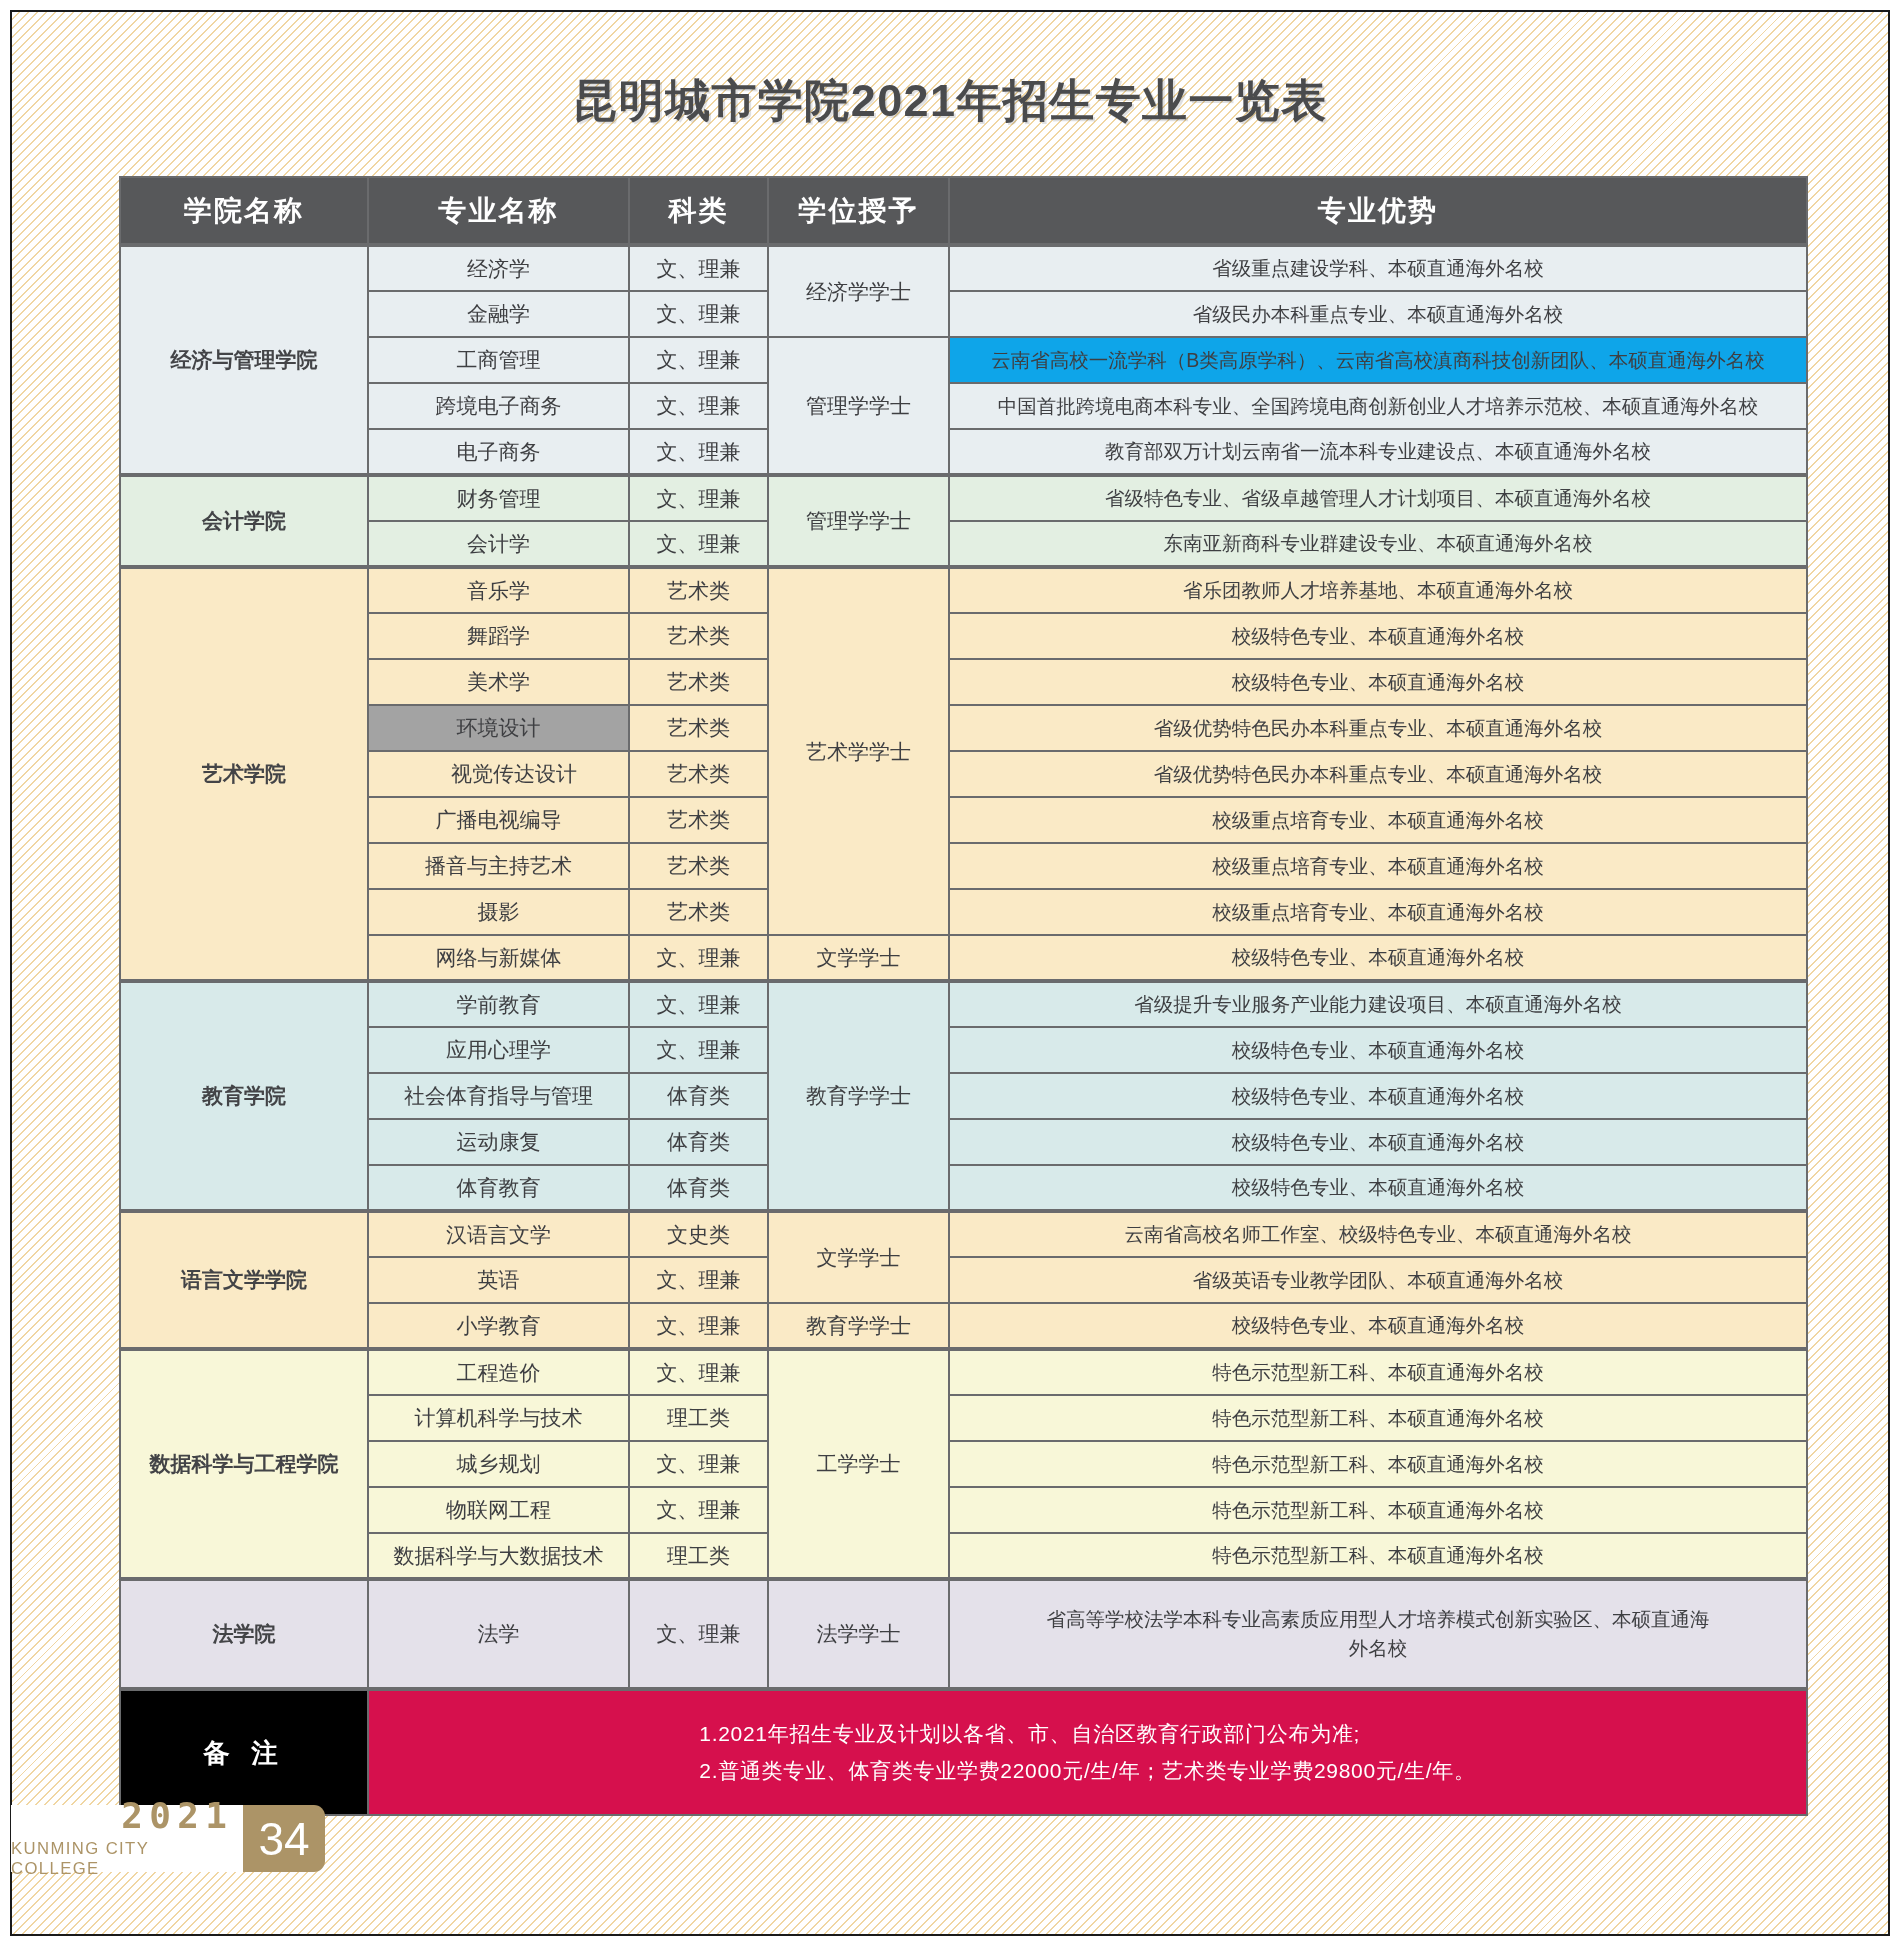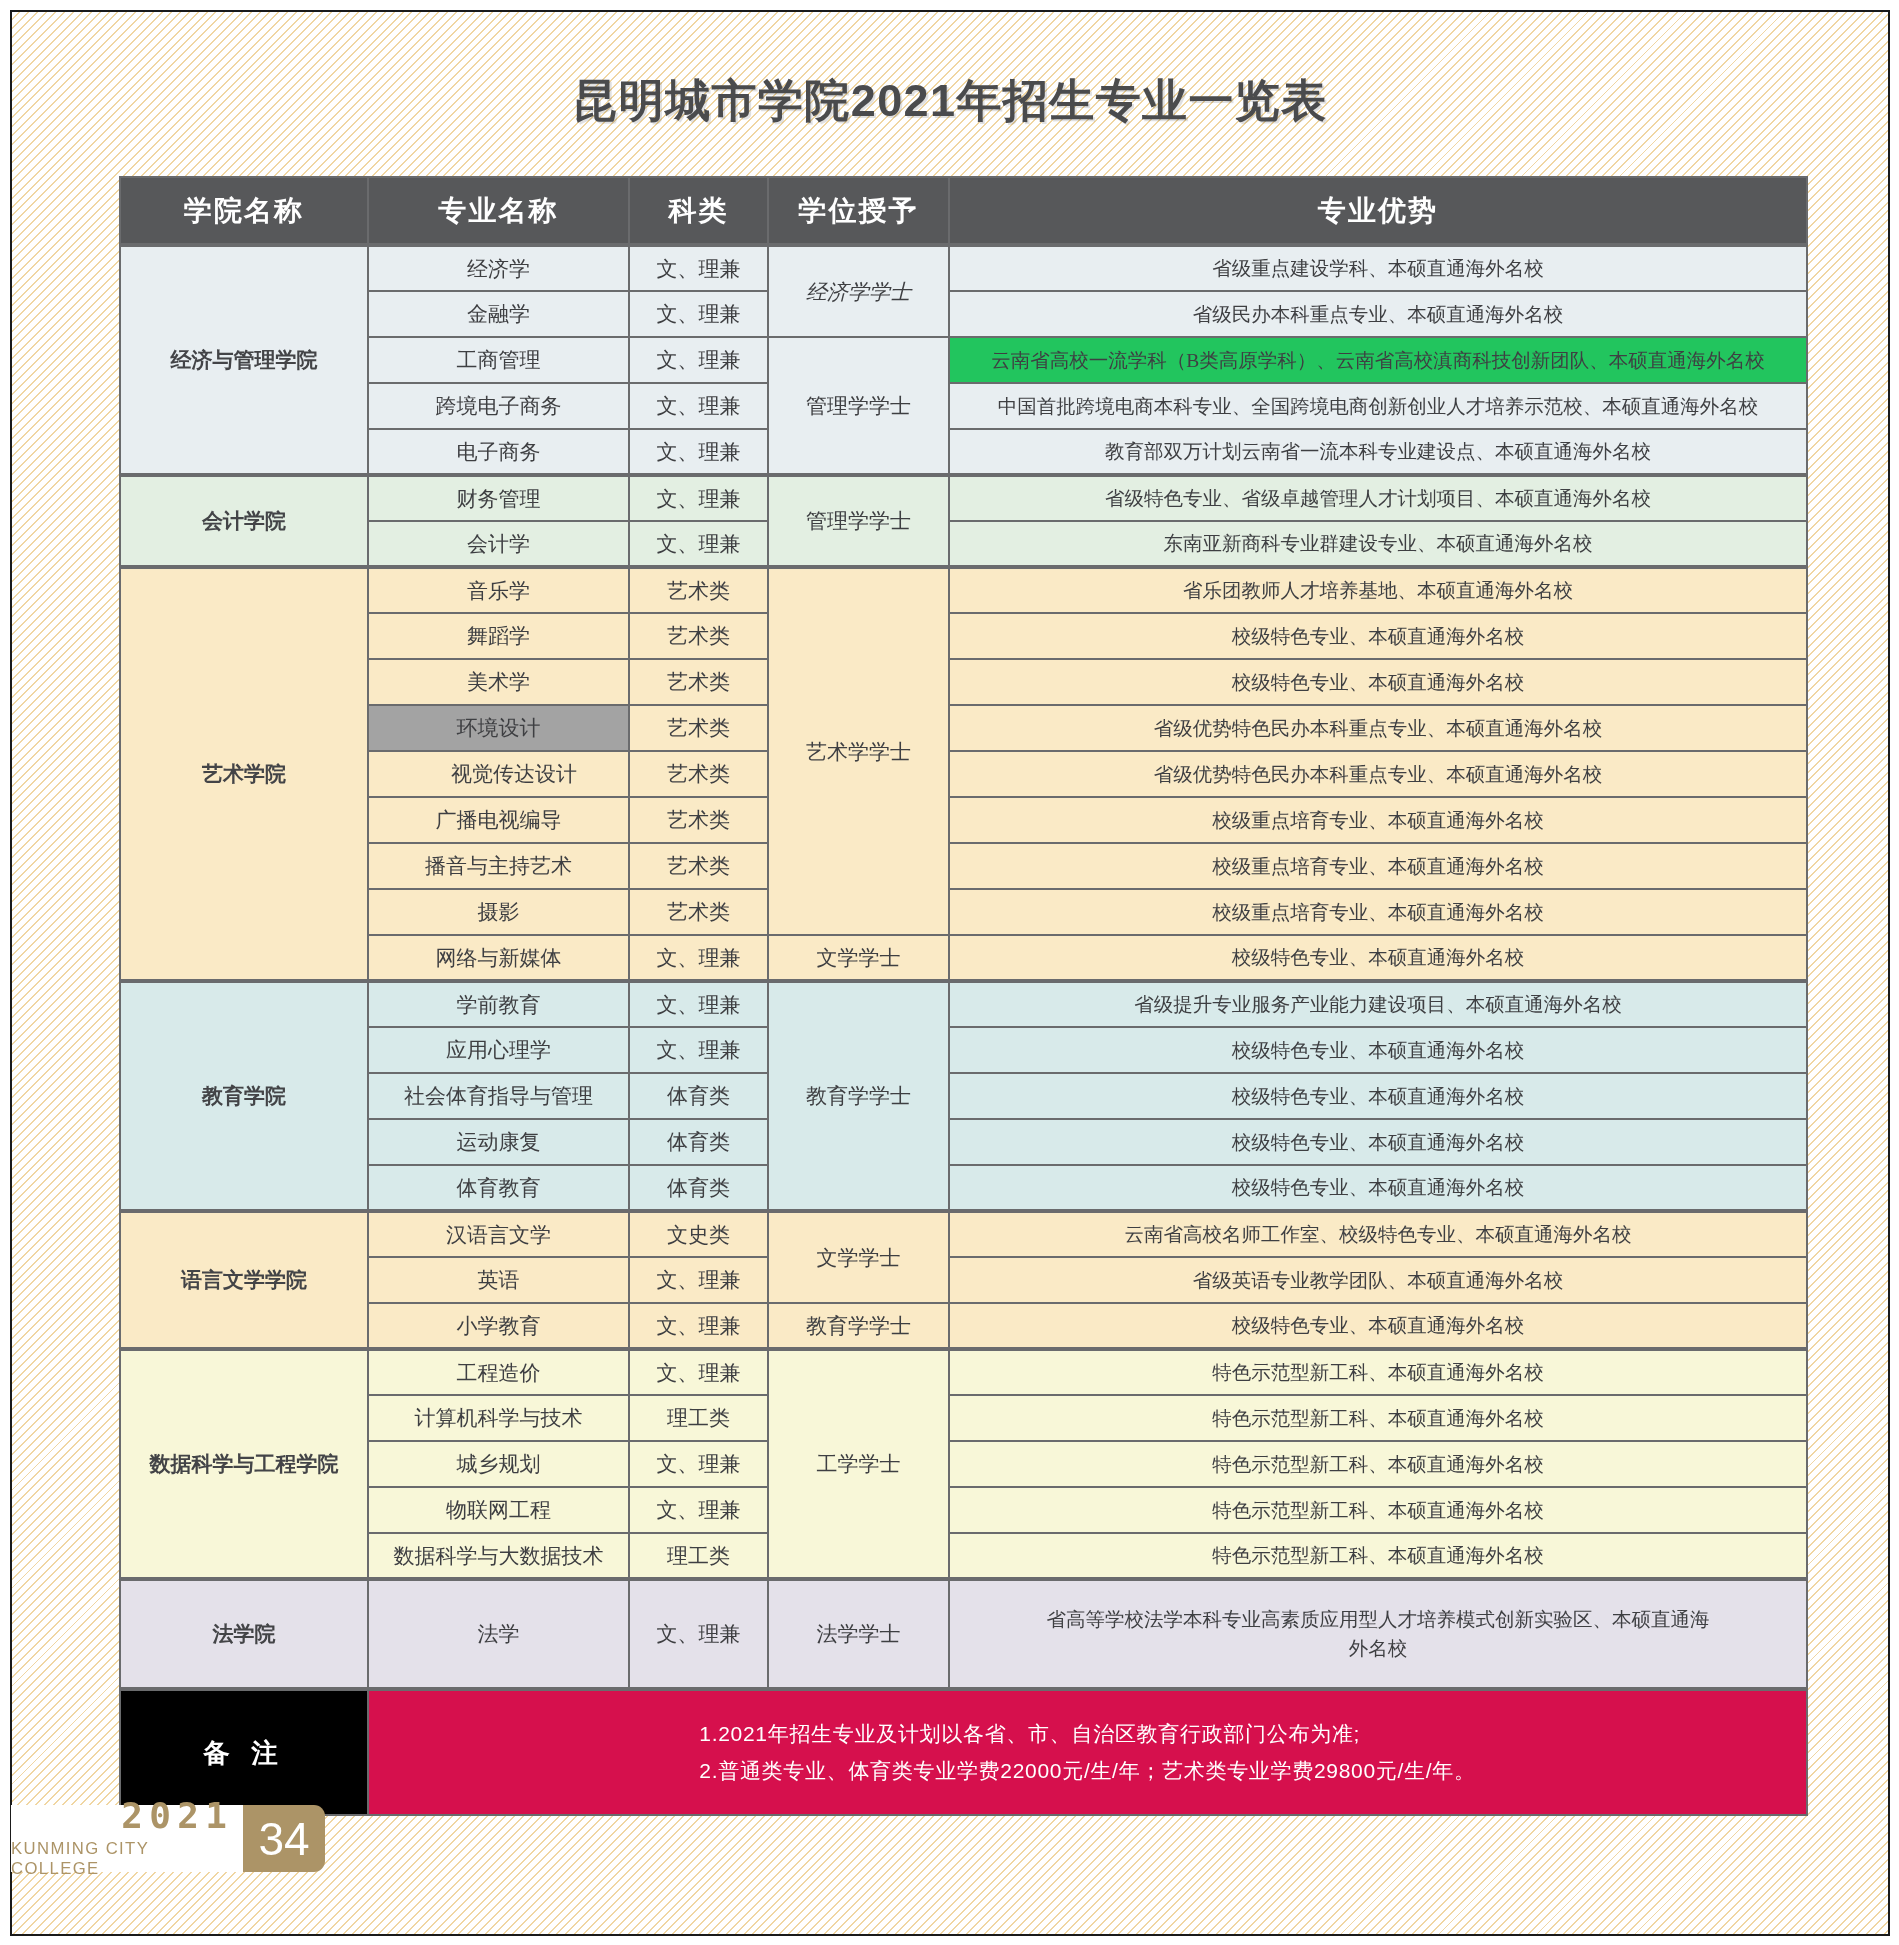--- a/index.html
+++ b/index.html
@@ -80,33 +80,33 @@
           <th style="background-color: rgb(87, 88, 90);">学位授予</th>
           <th style="background-color: rgb(87, 88, 90); margin-left: 19px;">专业优势</th>
         </tr>
       </thead>
       <tbody>
 
         <tr class="bstart">
           <td class="college" rowspan="5" style="background-color: rgb(232, 238, 241);">经济与管理学院</td>
           <td style="background-color: rgb(232, 238, 241);">经济学</td>
           <td style="background-color: rgb(232, 238, 241);">文、理兼</td>
-          <td rowspan="2" style="background-color: rgb(232, 238, 241); font-style: italic;">经济学学士</td>
+          <td rowspan="2" style="background-color: rgb(232, 238, 241);">经济学学士</td>
           <td class="adv" style="background-color: rgb(232, 238, 241);">省级重点建设学科、本硕直通海外名校</td>
         </tr>
         <tr>
           <td style="background-color: rgb(232, 238, 241);">金融学</td>
           <td style="background-color: rgb(232, 238, 241);">文、理兼</td>
           <td class="adv" style="background-color: rgb(232, 238, 241);">省级民办本科重点专业、本硕直通海外名校</td>
         </tr>
         <tr>
           <td style="background-color: rgb(232, 238, 241);">工商管理</td>
           <td style="background-color: rgb(232, 238, 241);">文、理兼</td>
           <td rowspan="3" style="background-color: rgb(232, 238, 241);">管理学学士</td>
-          <td class="adv" style="background-color: #22c55e; font-family: Liberation Serif, serif;">云南省高校一流学科（B类高原学科）、云南省高校滇商科技创新团队、本硕直通海外名校</td>
+          <td class="adv" style="background-color: #0ea5e9;">云南省高校一流学科（B类高原学科）、云南省高校滇商科技创新团队、本硕直通海外名校</td>
         </tr>
         <tr>
           <td style="background-color: rgb(232, 238, 241);">跨境电子商务</td>
           <td style="background-color: rgb(232, 238, 241);">文、理兼</td>
           <td class="adv" style="background-color: rgb(232, 238, 241);">中国首批跨境电商本科专业、全国跨境电商创新创业人才培养示范校、本硕直通海外名校</td>
         </tr>
         <tr>
           <td style="background-color: rgb(232, 238, 241);">电子商务</td>
           <td style="background-color: rgb(232, 238, 241);">文、理兼</td>
           <td class="adv" style="background-color: rgb(232, 238, 241);">教育部双万计划云南省一流本科专业建设点、本硕直通海外名校</td>

